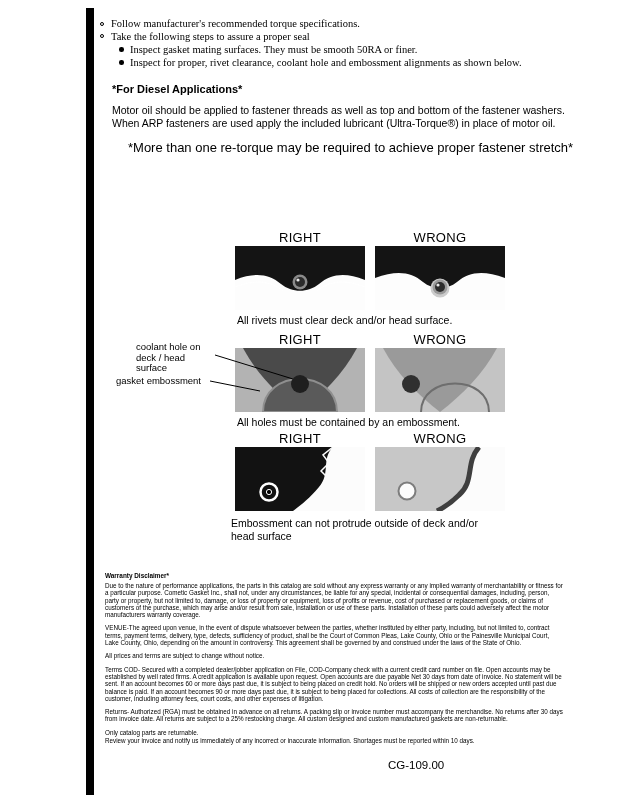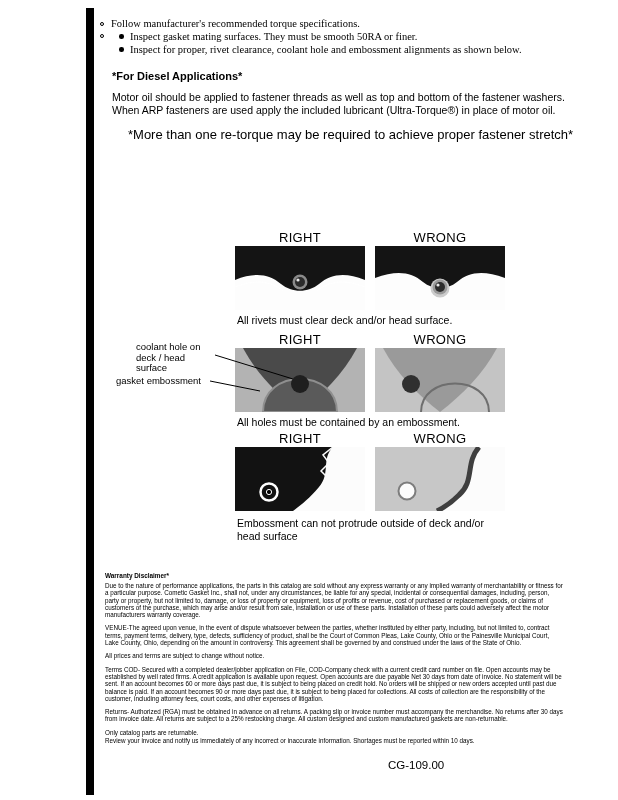--- a/index.html
+++ b/index.html
@@ -46,20 +46,21 @@
 
   <div class="content">
 
     <ul class="tips">
       <li>
         <span class="marker open"></span>
         <span>Follow manufacturer's recommended torque specifications.</span>
       </li>
       <li>
         <span class="marker open"></span>
+        <span>Take the following steps to assure a proper seal</span>
       </li>
       <li class="sub">
         <span class="marker filled"></span>
         <span>Inspect gasket mating surfaces.  They must be smooth 50RA or finer.</span>
       </li>
       <li class="sub">
         <span class="marker filled"></span>
         <span>Inspect for proper, rivet clearance, coolant hole and embossment alignments as shown below.</span>
       </li>
     </ul>
@@ -135,21 +136,21 @@
       <circle cx="34" cy="45" r="2.6" fill="#000" stroke="#ffffff" stroke-width="1"></circle>
     </svg>
 
     <svg class="abs fig-img" style="left:375px; top:219px;" width="130" height="64" viewBox="0 0 130 64">
       <rect width="130" height="64" fill="#fcfcfc"></rect>
       <path d="M0,0 H104 C90,16 100,34 84,48 C76,56 70,60 62,64 H0 Z" fill="#c7c7c7"></path>
       <path d="M104,0 C90,16 100,34 84,48 C76,56 70,60 62,64" fill="none" stroke="#3f3f3f" stroke-width="5"></path>
       <circle cx="32" cy="44" r="8.5" fill="#fcfcfc" stroke="#7d7d7d" stroke-width="2"></circle>
     </svg>
 
-    <div class="abs fig-caption" style="left:237px; top:289px; width:255px; line-height:12.5px;">Embossment can not protrude outside of deck and/or head surface</div>
+    <div class="abs fig-caption" style="left:231px; top:289px; width:255px; line-height:12.5px;">Embossment can not protrude outside of deck and/or head surface</div>
   </div>
 
   <div class="disclaimer">
     <h3>Warranty Disclaimer*</h3>
     <p>Due to the nature of performance applications, the parts in this catalog are sold without any express warranty or any implied warranty of merchantability or fitness for a particular purpose.  Cometic Gasket Inc., shall not, under any circumstances, be liable for any special, incidental or consequential damages, including, person, party or property, but not limited to, damage, or loss of property or equipment, loss of profits or revenue, cost of purchased or replacement goods, or claims of customers of the purchase, which may arise and/or result from sale, installation or use of these parts.  Installation of these parts could adversely affect the motor manufacturers warranty coverage.</p>
     <p>VENUE-The agreed upon venue, in the event of dispute whatsoever between the parties, whether instituted by either party, including, but not limited to, contract terms, payment terms, delivery, type, defects, sufficiency of product, shall be the Court of Common Pleas, Lake County, Ohio or the Painesville Municipal Court, Lake County, Ohio, depending on the amount in controversy. This agreement shall be governed by and construed under the laws of the State of Ohio.</p>
     <p>All prices and terms are subject to change without notice.</p>
     <p>Terms COD- Secured with a completed dealer/jobber application on File, COD-Company check with a current credit card number on file.  Open accounts may be established by well rated firms.  A credit application is available upon request.  Open accounts are due payable Net 30 days from date of invoice.  No statement will be sent.  If an account becomes 60 or more days past due, it is subject to being placed on credit hold.  No orders will be shipped or new orders accepted until past due balance is paid.  If an account becomes 90 or more days past due, it is subject to being placed for collections.  All costs of collection are the responsibility of the customer, including attorney fees, court costs, and other expenses of litigation.</p>
     <p>Returns- Authorized (RGA) must be obtained in advance on all returns.  A packing slip or invoice number must accompany the merchandise.  No returns after 30 days from invoice date.  All returns are subject to a 25% restocking charge.  All custom designed and custom manufactured gaskets are non-returnable.</p>
     <p class="tight">Only catalog parts are returnable.</p>

